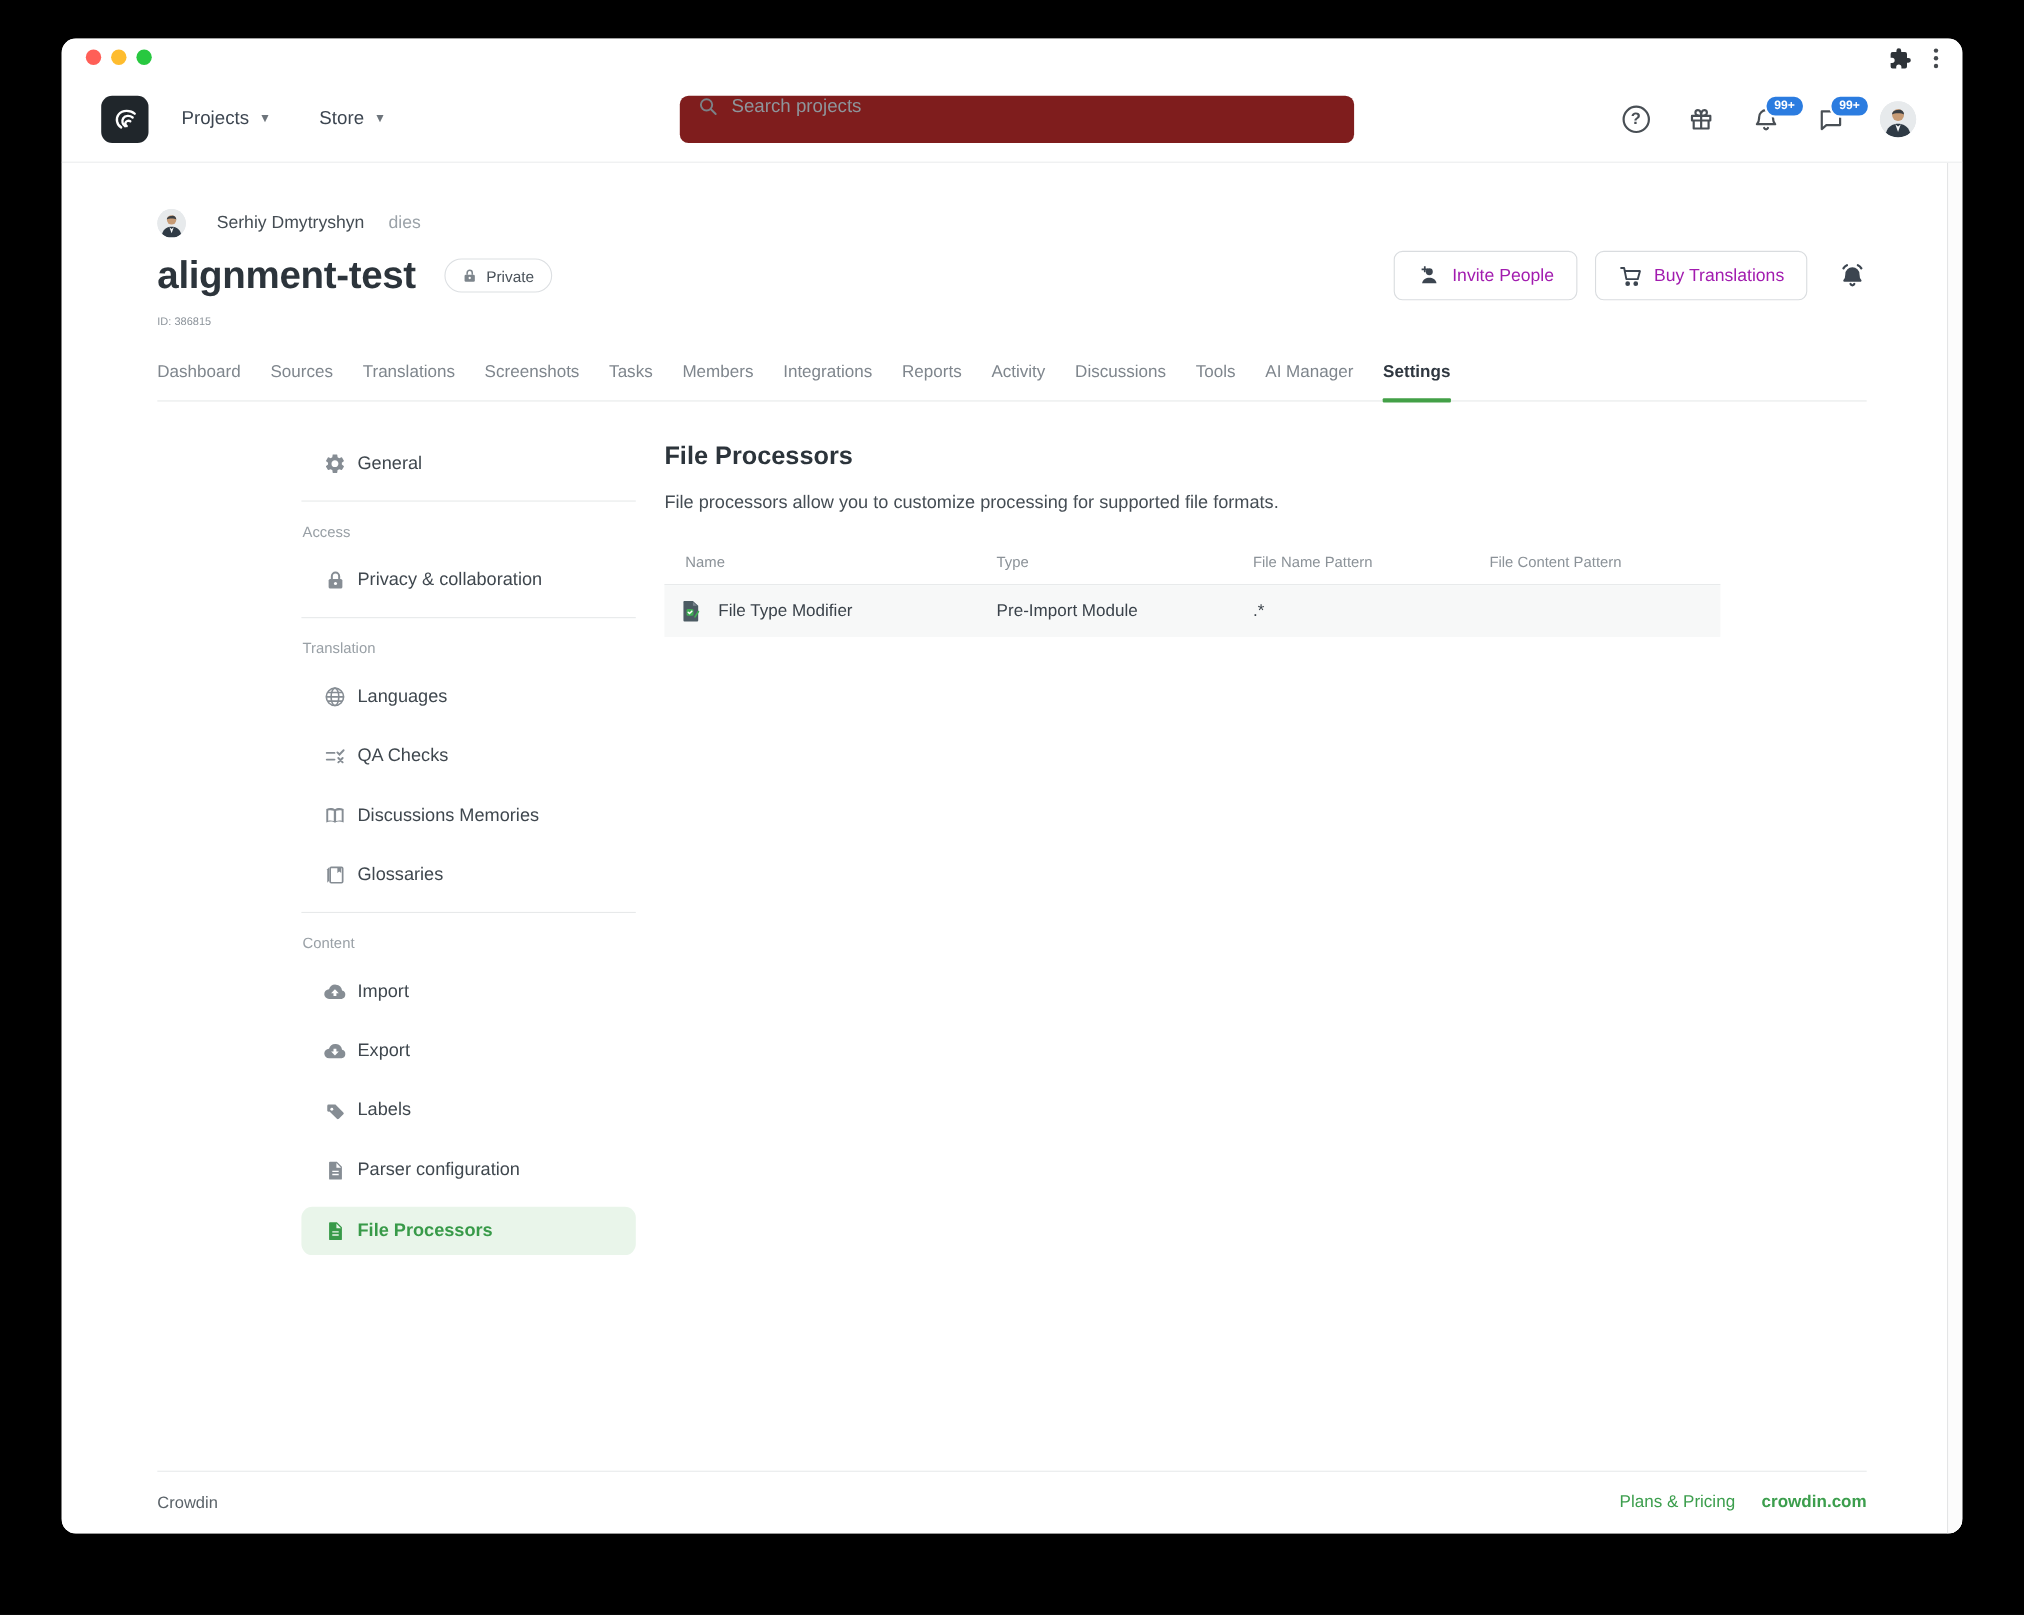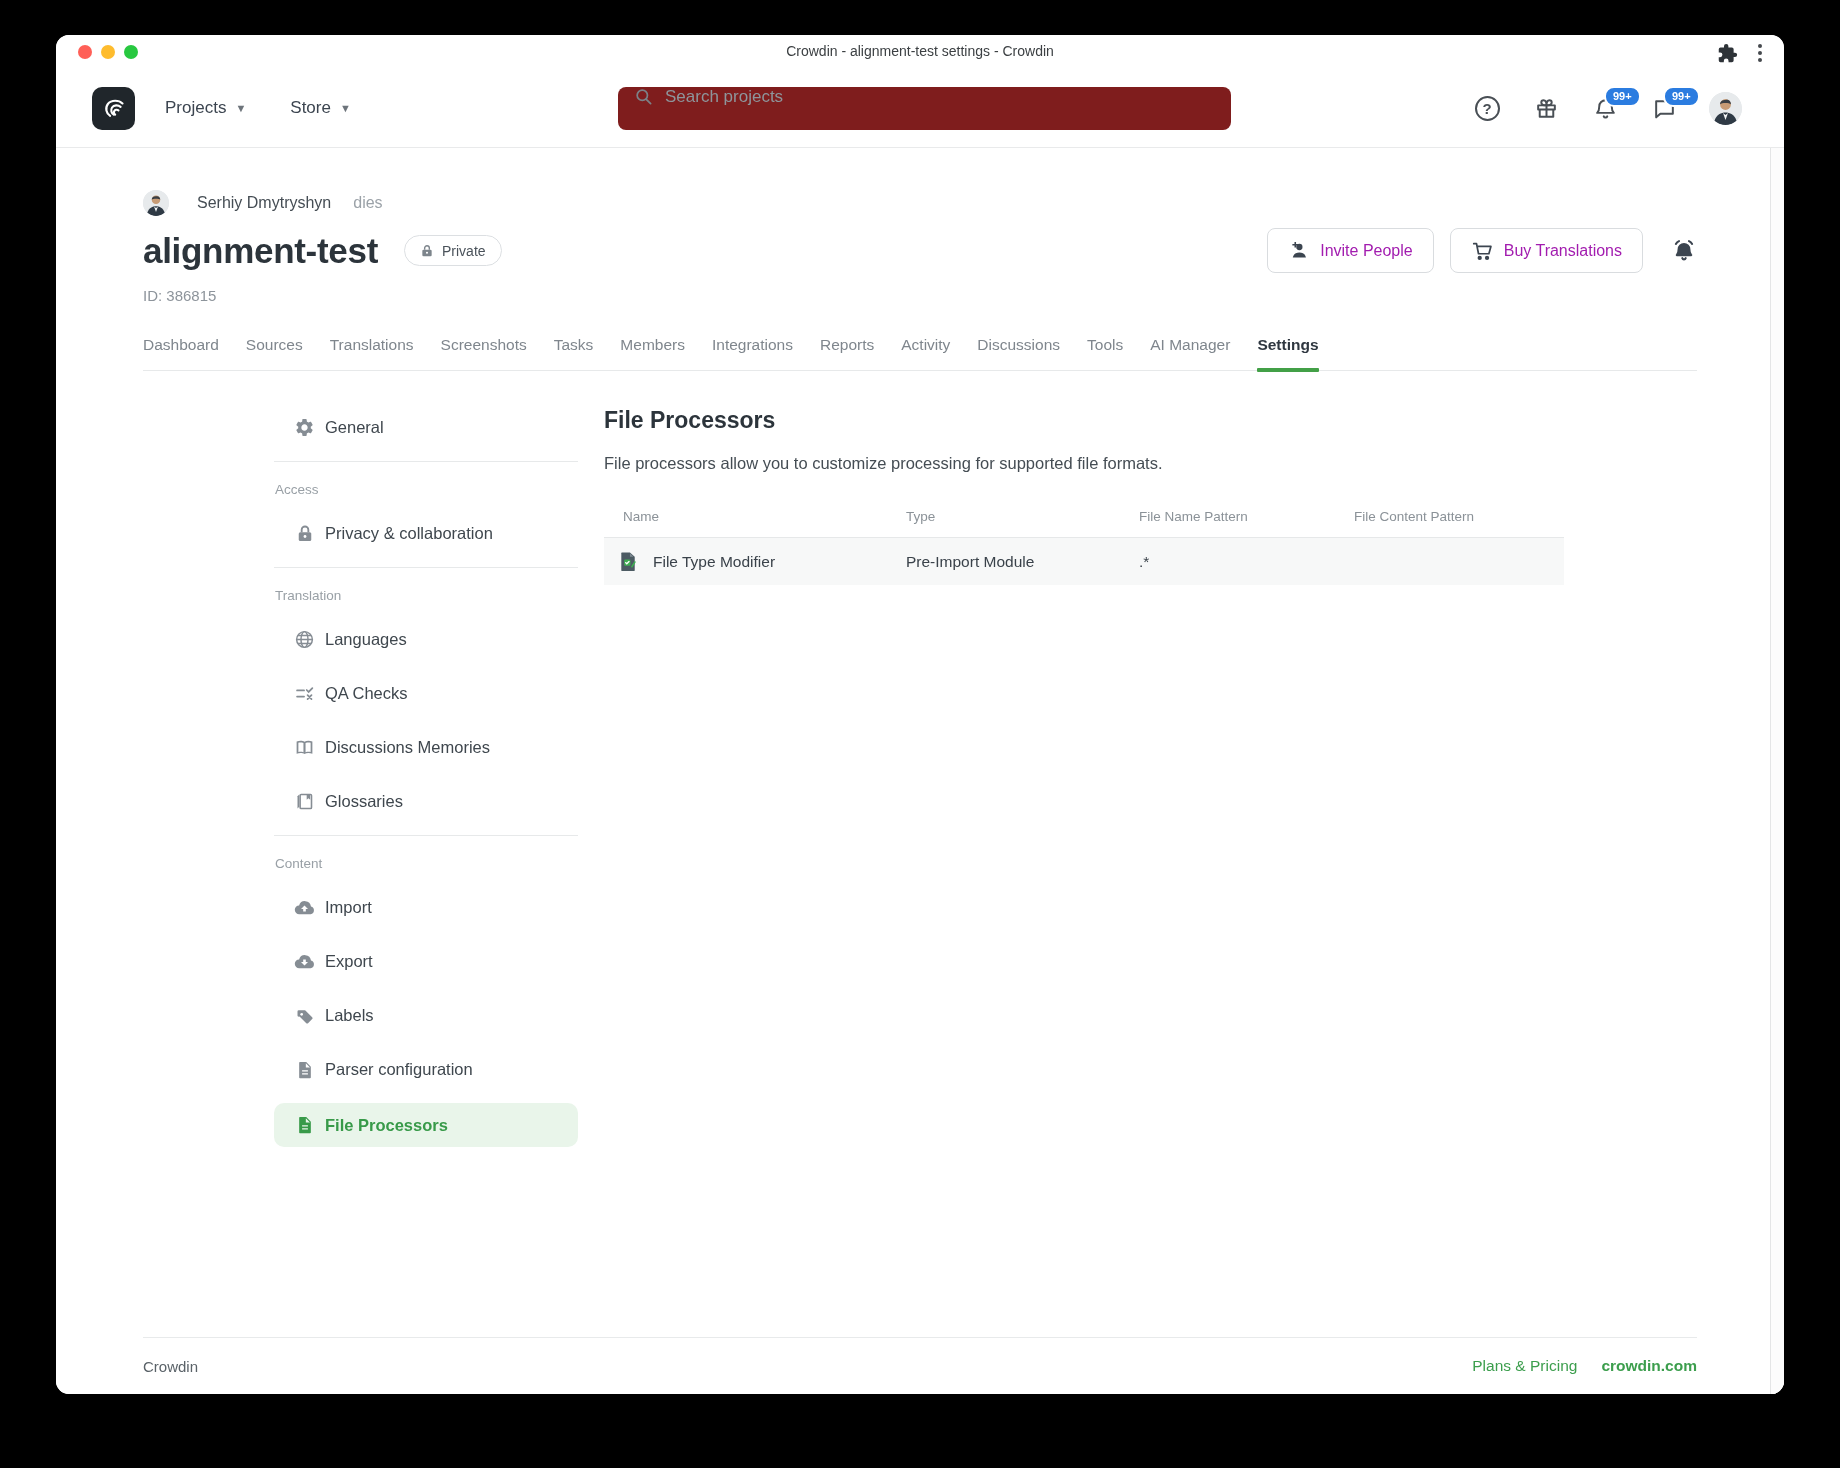--- a/index.html
+++ b/index.html
@@ -39,21 +39,21 @@
   .owner-name { font-size:16px; color:#454d54; }
   .owner-suffix { font-size:16px; color:#9ba2a8; }
 
   .title-row { margin-top:12px; display:flex; align-items:center; }
   .project-name { font-size:35px; font-weight:700; color:#2c343b; letter-spacing:-.3px; }
   .chip { margin-left:26px; display:flex; align-items:center; gap:8px; height:31px; padding:0 15px; border:1px solid #dcdfe2; border-radius:16px; font-size:14px; color:#4a525a; }
   .title-actions { margin-left:auto; display:flex; align-items:center; gap:16px; }
   .btn { display:flex; align-items:center; gap:11px; height:45px; padding:0 20px; border:1px solid #d9dcdf; border-radius:8px; background:#fff; font-size:16px; color:#a21caf; cursor:pointer; }
   .bell-btn { margin-left:12px; display:flex; align-items:center; }
 
-  .id-row { margin-top:14px; font-size:15px; color:#8d949b; }
+  .id-row { margin-top:14px; font-size:10px; color:#8d949b; }
 
   
   .tabs { margin-top:32px; display:flex; gap:27px; border-bottom:1px solid #e7e9ea; }
   .tab { position:relative; padding-bottom:16px; font-size:15.5px; color:#7f868d; cursor:pointer; white-space:nowrap; }
   .tab.active { color:#2f3740; font-weight:700; }
   .tab-underline { position:absolute; left:0; right:0; bottom:-2px; height:4px; background:#43a047; border-radius:1px; }
 
   
   .body-grid { margin-top:36px; display:grid; grid-template-columns:435px 1fr; column-gap:26px; flex:1; }
   .sidebar { padding-left:131px; }
@@ -87,21 +87,20 @@
 <body>
 
 <div class="window">
 
   <div class="titlebar">
     <div class="lights">
       <span class="light" style="background:#ff5f57"></span>
       <span class="light" style="background:#febc2e"></span>
       <span class="light" style="background:#28c840"></span>
     </div>
-    <div class="titlebar-title">Crowdin - alignment-test settings - Crowdin</div>
     <div class="tb-right">
       <span>
         <svg width="21" height="21" viewBox="0 0 24 24" fill="#2e3338">
             <path d="M20.5 11H19V7a2 2 0 0 0-2-2h-4V3.5a2.5 2.5 0 0 0-5 0V5H4a2 2 0 0 0-2 2v3.8h1.5a2.7 2.7 0 0 1 0 5.4H2V20a2 2 0 0 0 2 2h3.8v-1.5a2.7 2.7 0 0 1 5.4 0V22H17a2 2 0 0 0 2-2v-4h1.5a2.5 2.5 0 0 0 0-5z"></path>
           </svg>
       </span>
       <span class="dots">
           <i></i>
           <i></i>
           <i></i>

